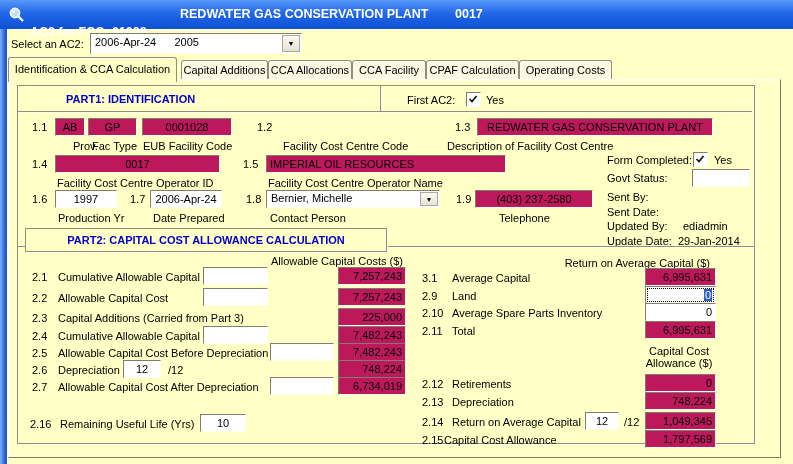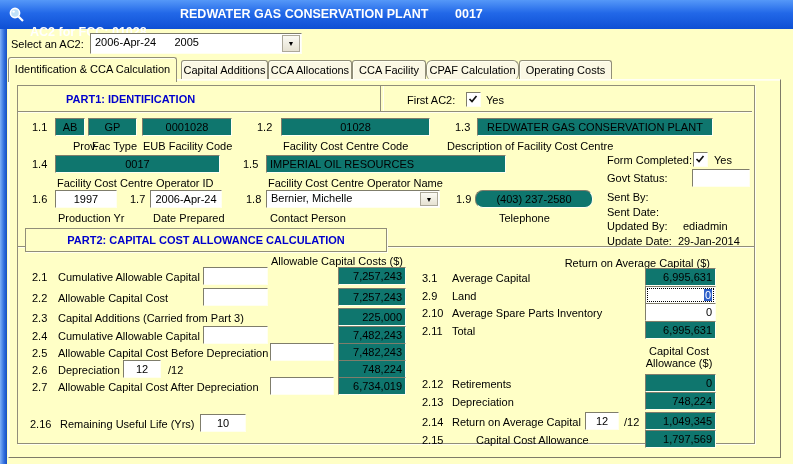--- a/index.html
+++ b/index.html
@@ -1,21 +1,21 @@
 <!DOCTYPE html>
 <html><head>
 <meta charset="utf-8">
 <style>
   html,body{margin:0;padding:0;background:#D6D2C2;}
   .window{position:relative;width:793px;height:464px;background:#FFFFC6;overflow:hidden;
           font-family:"Liberation Sans","DejaVu Sans",sans-serif;color:#000;}
   .abs{position:absolute;}
   .lbl{position:absolute;font-size:11px;line-height:12px;white-space:nowrap;color:#000;}
   .fld{position:absolute;height:16px;font-size:11px;line-height:16px;text-align:center;
-       background:#0f766e;border:1px solid;border-color:#7F7D6B #FFFFF0 #FFFFF0 #7F7D6B;
+       background:#be185d;border:1px solid;border-color:#7F7D6B #FFFFF0 #FFFFF0 #7F7D6B;
        white-space:nowrap;overflow:hidden;}
   .inp{background:#FFFFFF;}
   .rightal{text-align:right;padding-right:3px;}
   .leftal{text-align:left;padding-left:3px;}
   .groupbox{position:absolute;border:1px solid #918E79;box-shadow:1px 1px 0 #FFFFF0;background:transparent;}
   .part-title{position:absolute;font-size:11px;font-weight:bold;color:#0000CC;white-space:nowrap;}
   .titlebar{position:absolute;left:0;top:0;width:793px;height:29px;
             background:linear-gradient(#5598F8 0%,#2268E8 45%,#0E50D4 100%);}
   .tseg{position:absolute;top:7px;color:#FFF;font-weight:bold;font-size:12.5px;white-space:nowrap;}
   .leftstrip{position:absolute;left:0;top:29px;width:7px;height:435px;
@@ -67,21 +67,21 @@
   <span class="lbl" style="left:11px;top:38px;">Select an AC2:</span>
   <div class="combo" style="left:90px;top:33px;width:210px;height:19px;">
     <span class="combo-val">2006-Apr-24      2005</span>
     <span class="combo-btn">▼</span>
   </div>
 
   <div class="tab tab-active" style="left:8px;width:167px;">Identification &amp;  CCA Calculation</div>
   <div class="tab tab-inactive" style="left:181px;width:85px;">Capital Additions</div>
   <div class="tab tab-inactive" style="left:268px;width:82px;">CCA Allocations</div>
   <div class="tab tab-inactive" style="left:352px;width:72px;">CCA Facility</div>
-  <div class="tab tab-inactive" style="left:426px;width:91px;border-radius:6px;">CPAF Calculation</div>
+  <div class="tab tab-inactive" style="left:426px;width:91px;">CPAF Calculation</div>
   <div class="tab tab-inactive" style="left:519px;width:91px;">Operating Costs</div>
 
   <div class="panel"></div>
 
   <div class="groupbox" style="left:17px;top:85px;width:736px;height:160px;"></div>
   <div class="hdrstrip" style="left:18px;top:85px;width:734px;height:26px;"></div>
   <div class="hdrdivider" style="left:380px;top:86px;height:25px;"></div>
   <span class="part-title" style="left:66px;top:93px;">PART1:  IDENTIFICATION</span>
   <span class="lbl" style="left:407px;top:94px;">First AC2:</span>
   <div class="cb" style="left:466px;top:92px;">
@@ -93,21 +93,20 @@
 
   <span class="lbl" style="left:32px;top:121px;">1.1</span>
   <div class="fld" style="left:55px;top:118px;width:28px;">AB</div>
   <div class="fld" style="left:88px;top:118px;width:47px;">GP</div>
   <div class="fld" style="left:142px;top:118px;width:88px;">0001028</div>
   <span class="lbl" style="left:61px;top:140px;margin-left:12px;">Prov.</span>
   <span class="lbl" style="left:92px;top:140px;">Fac Type</span>
   <span class="lbl" style="left:143px;top:140px;">EUB Facility Code</span>
 
   <span class="lbl" style="left:257px;top:121px;">1.2</span>
-  <div class="fld" style="left:281px;top:118px;width:147px;">01028</div>
   <span class="lbl" style="left:283px;top:140px;">Facility Cost Centre Code</span>
 
   <span class="lbl" style="left:455px;top:121px;">1.3</span>
   <div class="fld" style="left:477px;top:118px;width:234px;">REDWATER GAS CONSERVATION PLANT</div>
   <span class="lbl" style="left:447px;top:140px;">Description of Facility Cost Centre</span>
 
   <span class="lbl" style="left:32px;top:158px;">1.4</span>
   <div class="fld" style="left:55px;top:155px;width:163px;">0017</div>
   <span class="lbl" style="left:57px;top:177px;">Facility Cost Centre Operator ID</span>
 
@@ -142,21 +141,21 @@
   <span class="lbl" style="left:153px;top:212px;">Date Prepared</span>
 
   <span class="lbl" style="left:246px;top:193px;">1.8</span>
   <div class="combo" style="left:266px;top:190px;width:172px;height:16px;">
     <span class="combo-val" style="top:1px;">Bernier, Michelle</span>
     <span class="combo-btn">▼</span>
   </div>
   <span class="lbl" style="left:270px;top:212px;">Contact Person</span>
 
   <span class="lbl" style="left:456px;top:193px;">1.9</span>
-  <div class="fld" style="left:475px;top:190px;width:116px;border-radius:8px;">(403) 237-2580</div>
+  <div class="fld" style="left:475px;top:190px;width:116px;">(403) 237-2580</div>
   <span class="lbl" style="left:499px;top:212px;">Telephone</span>
 
   <div class="groupbox" style="left:17px;top:246px;width:736px;height:196px;"></div>
   <div class="p2hdr" style="left:25px;top:228px;width:360px;height:22px;">
     <span class="part-title" style="position:static;line-height:22px;">PART2:  CAPITAL COST ALLOWANCE CALCULATION</span>
   </div>
   <span class="colhdr" style="left:540px;top:257px;width:170px;text-align:right;">Return on Average Capital ($)</span>
   <span class="colhdr" style="left:243px;top:255px;width:160px;text-align:right;">Allowable Capital Costs ($)</span>
 
   <span class="lbl" style="left:32px;top:271px;">2.1</span>
@@ -225,16 +224,16 @@
   <span class="lbl" style="left:452px;top:396px;">Depreciation</span>
   <div class="fld rightal" style="left:645px;top:392px;width:66px;">748,224</div>
 
   <span class="lbl" style="left:422px;top:416px;">2.14</span>
   <span class="lbl" style="left:452px;top:416px;">Return on Average Capital</span>
   <div class="fld inp" style="left:585px;top:412px;width:32px;">12</div>
   <span class="lbl" style="left:624px;top:416px;">/12</span>
   <div class="fld rightal" style="left:645px;top:412px;width:66px;">1,049,345</div>
 
   <span class="lbl" style="left:422px;top:434px;">2.15</span>
-  <span class="lbl" style="left:476px;top:434px;">Capital Cost Allowance</span>
+  <span class="lbl" style="left:444px;top:434px;">Capital Cost Allowance</span>
   <div class="fld rightal" style="left:645px;top:430px;width:66px;">1,797,569</div>
 
 </div>
 
 </body></html>

